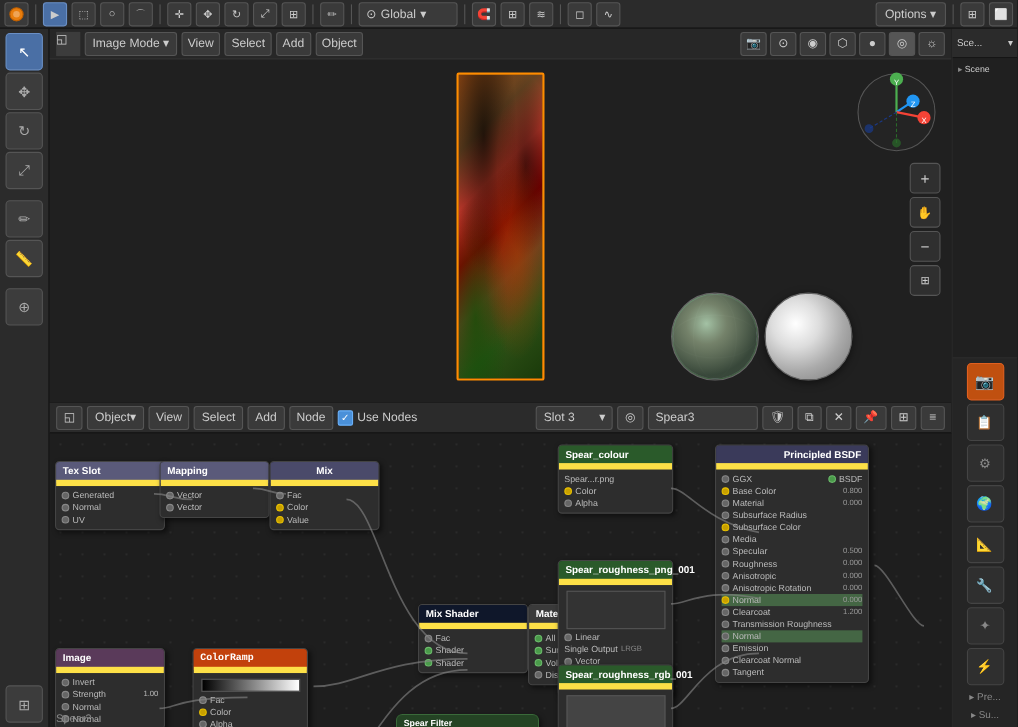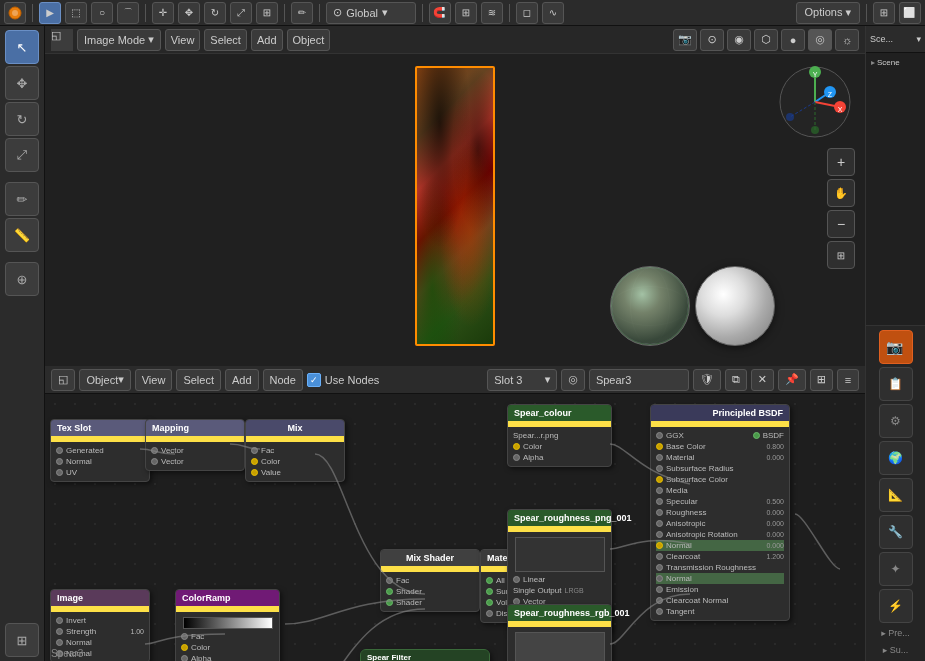--- a/index.html
+++ b/index.html
@@ -705,21 +705,21 @@
               <span>Color</span>
             </div>
             <div class="node-row">
               <div class="node-socket socket-yellow"></div>
               <span>Value</span>
             </div>
           </div>
         </div>
 
         <div class="node" style="left:335px; top:155px; width:90px;">
-          <div class="node-header" style="background:#404040;text-align:center;">Mix Shader</div>
+          <div class="node-header" style="background:#0f172a;">Mix Shader</div>
           <div class="node-body">
             <div class="node-row">
               <div class="node-socket socket-gray"></div>
               <span>Fac</span>
             </div>
             <div class="node-row">
               <div class="node-socket socket-green"></div>
               <span>Shader</span>
             </div>
             <div class="node-row">
@@ -908,21 +908,21 @@
               <span>Normal</span>
             </div>
             <div class="node-row">
               <div class="node-socket socket-gray"></div>
               <span>Normal</span>
             </div>
           </div>
         </div>
 
         <div class="node" style="left:130px; top:195px; width:105px;">
-          <div class="node-header" style="background:#701a75;">ColorRamp</div>
+          <div class="node-header" style="background:#c2410c;font-family:Liberation Mono, monospace;">ColorRamp</div>
           <div class="node-body">
             <div style="width:90px; height:12px; background: linear-gradient(to right, #000, #fff); border:1px solid #555; margin:2px auto;"></div>
             <div class="node-row">
               <div class="node-socket socket-gray"></div>
               <span>Fac</span>
             </div>
             <div class="node-row">
               <div class="node-socket socket-yellow"></div>
               <span>Color</span>
             </div>

